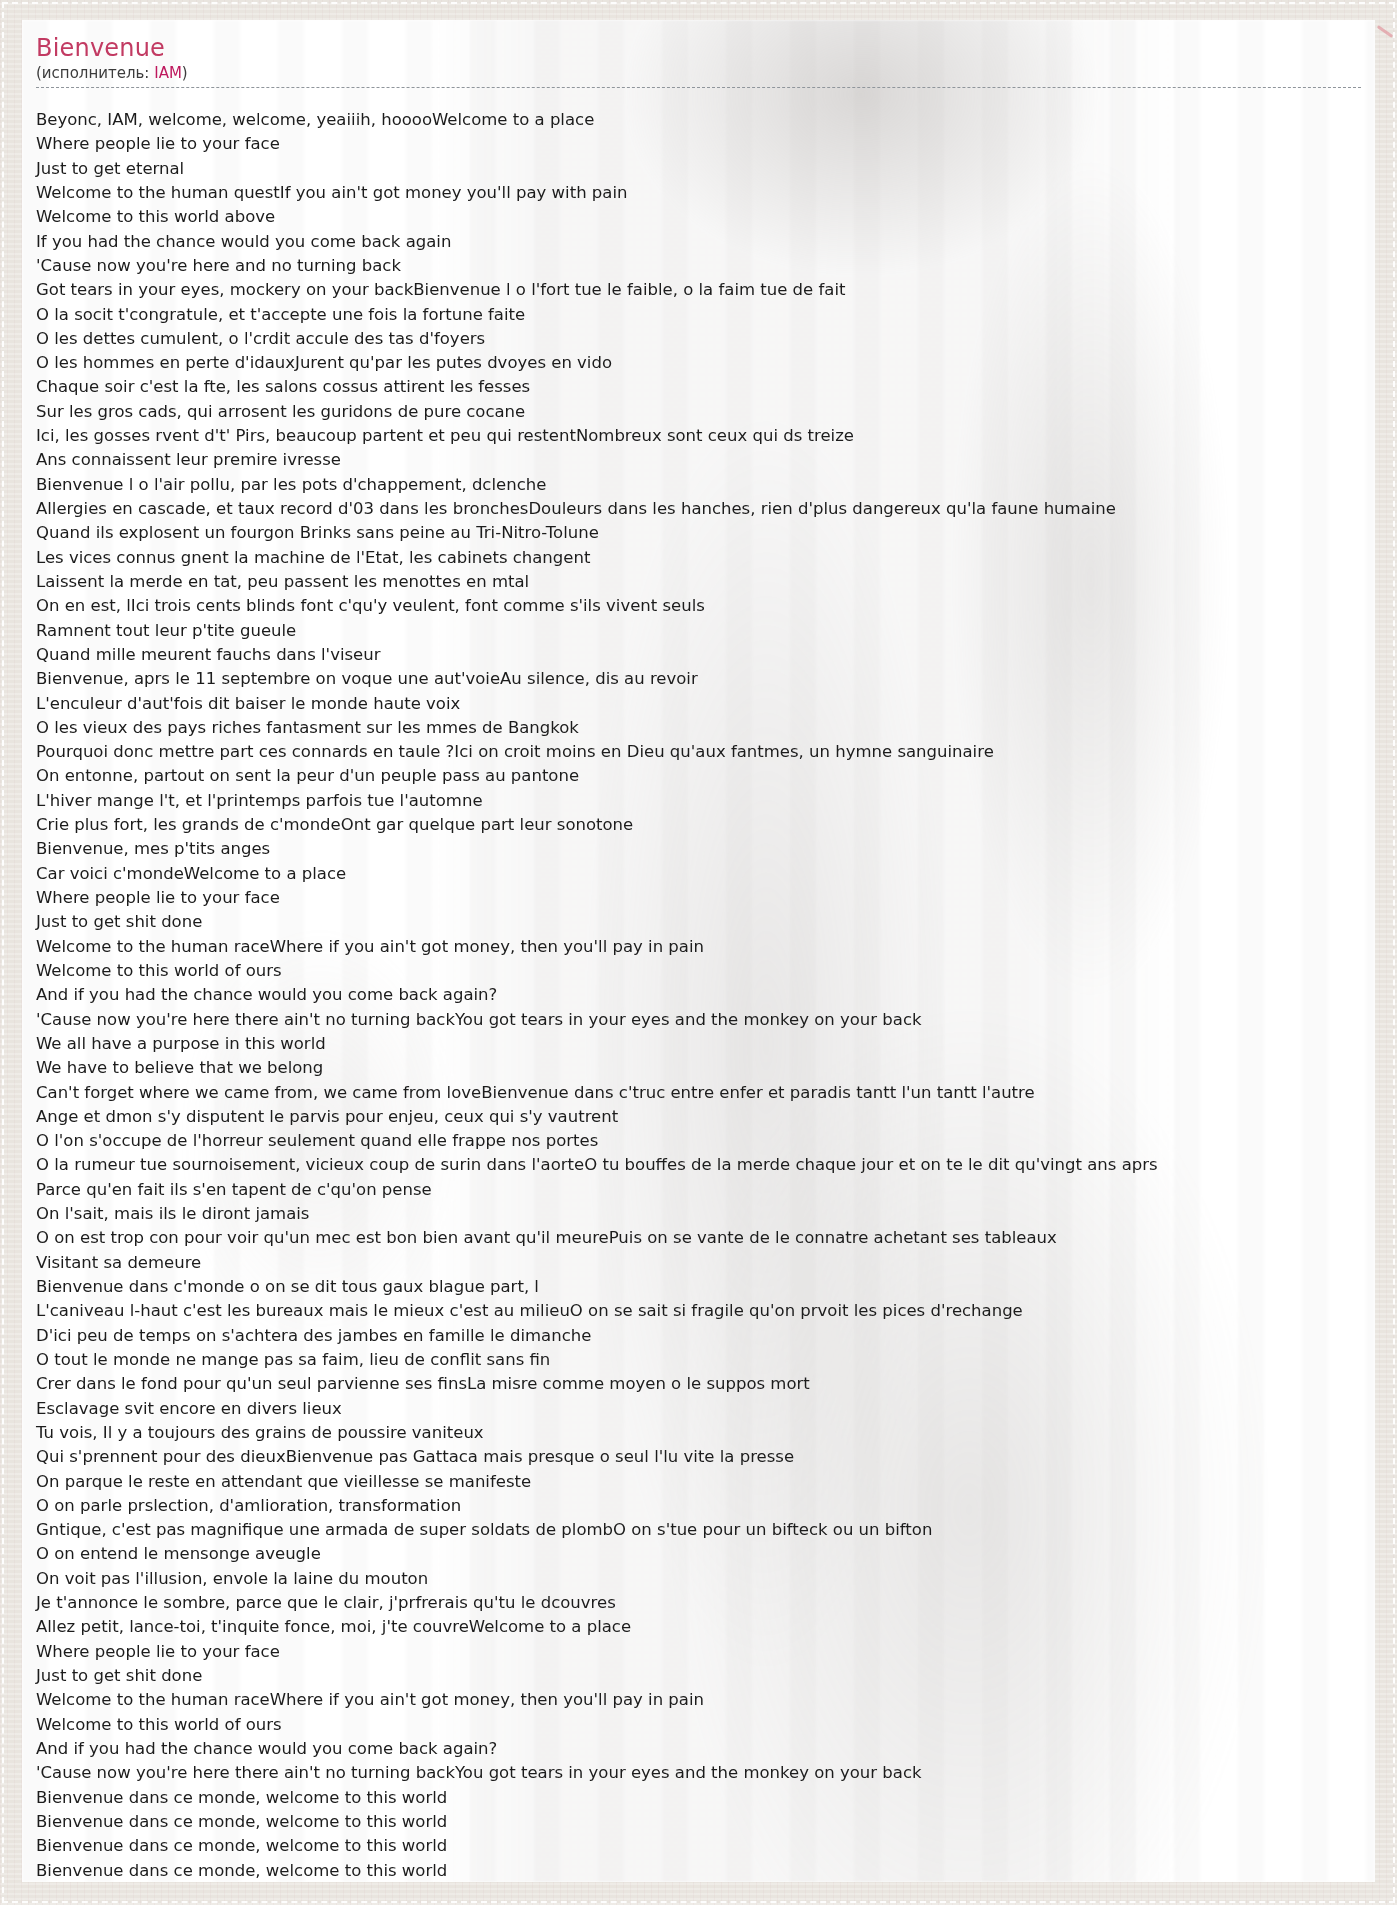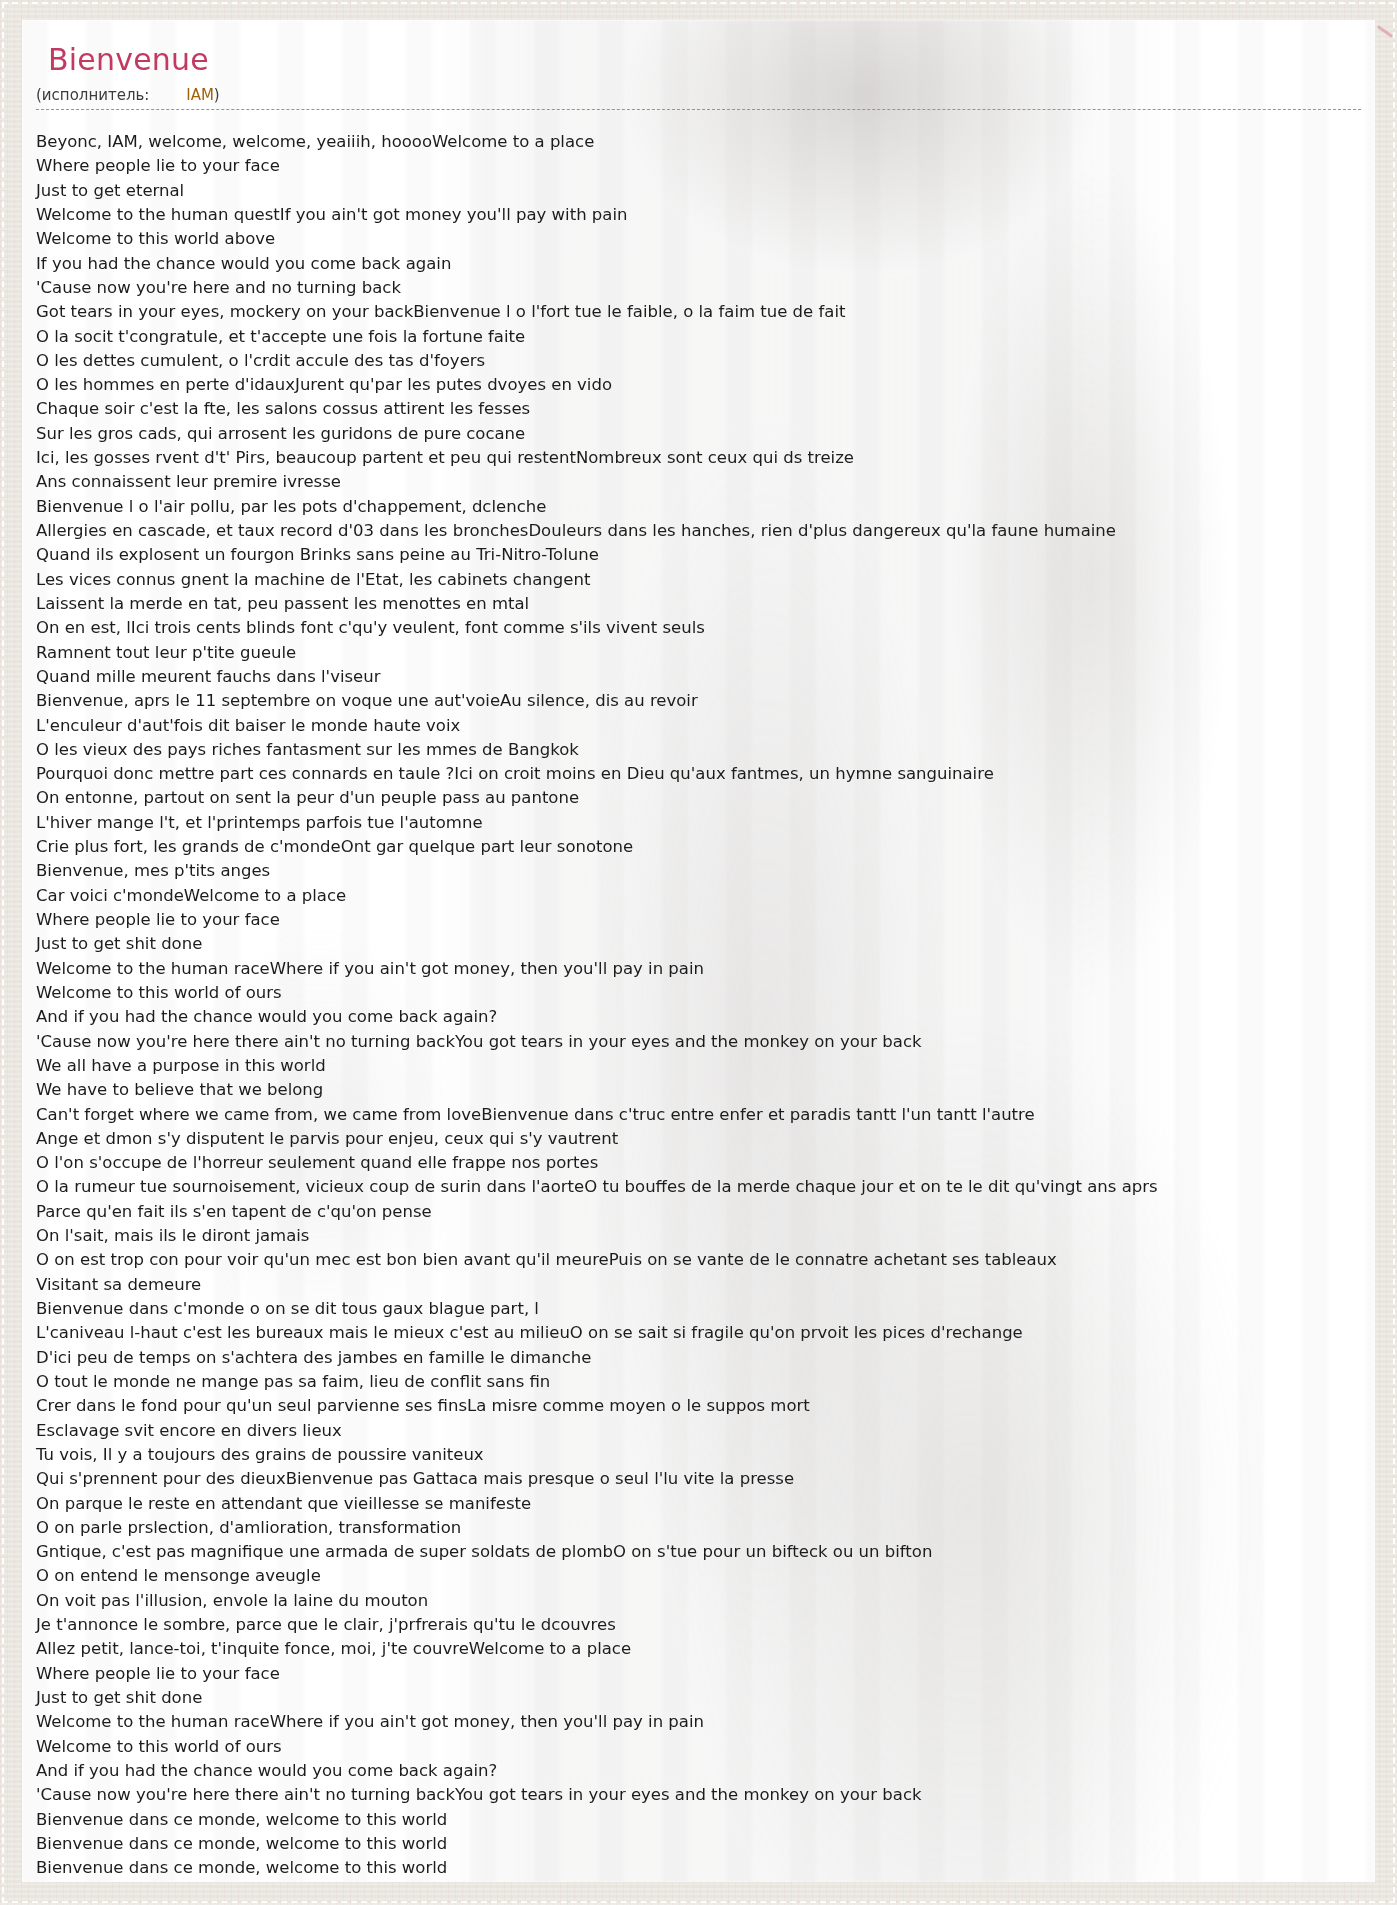--- a/index.html
+++ b/index.html
@@ -57,38 +57,37 @@
       radial-gradient(ellipse 200px 600px at 79% 30%, rgba(160,155,152,0.22), transparent 70%),
       radial-gradient(ellipse 260px 900px at 55% 55%, rgba(165,160,158,0.18), transparent 70%),
       radial-gradient(ellipse 420px 700px at 70% 80%, rgba(170,166,163,0.20), transparent 72%),
       radial-gradient(ellipse 200px 300px at 22% 60%, rgba(175,170,168,0.14), transparent 70%),
       linear-gradient(90deg, transparent 0 30%, rgba(120,115,112,0.06) 38% 74%, transparent 86%),
       repeating-linear-gradient(90deg, rgba(120,115,112,0.035) 0 26px, transparent 26px 64px);
     filter: blur(1px);
   }
   .card-inner { position: relative; z-index: 3; }
   .page-title {
-    margin: 12px;
-    font-size: 30px;
+    margin: 0;
+    font-size: 24px;
     line-height: 28px;
     font-weight: 400;
     color: #c23a62;
     letter-spacing: 0.2px;
   }
   .subtitle {
     margin: 2px 0 0 0;
     font-size: 15px;
     line-height: 18px;
     color: #3c3c3c;
   }
   .artist-link {
-    color: #a16207;
+    color: #be185d;
     text-decoration: none;
     cursor: pointer;
-    margin-left: 32px;
   }
   .separator {
     border: none;
     border-bottom: 1px dashed #8f959b;
     margin: 5px 0 0 0;
     height: 0;
   }
   .lyrics-text {
     margin-top: 20px;
     font-size: 16.5px;

